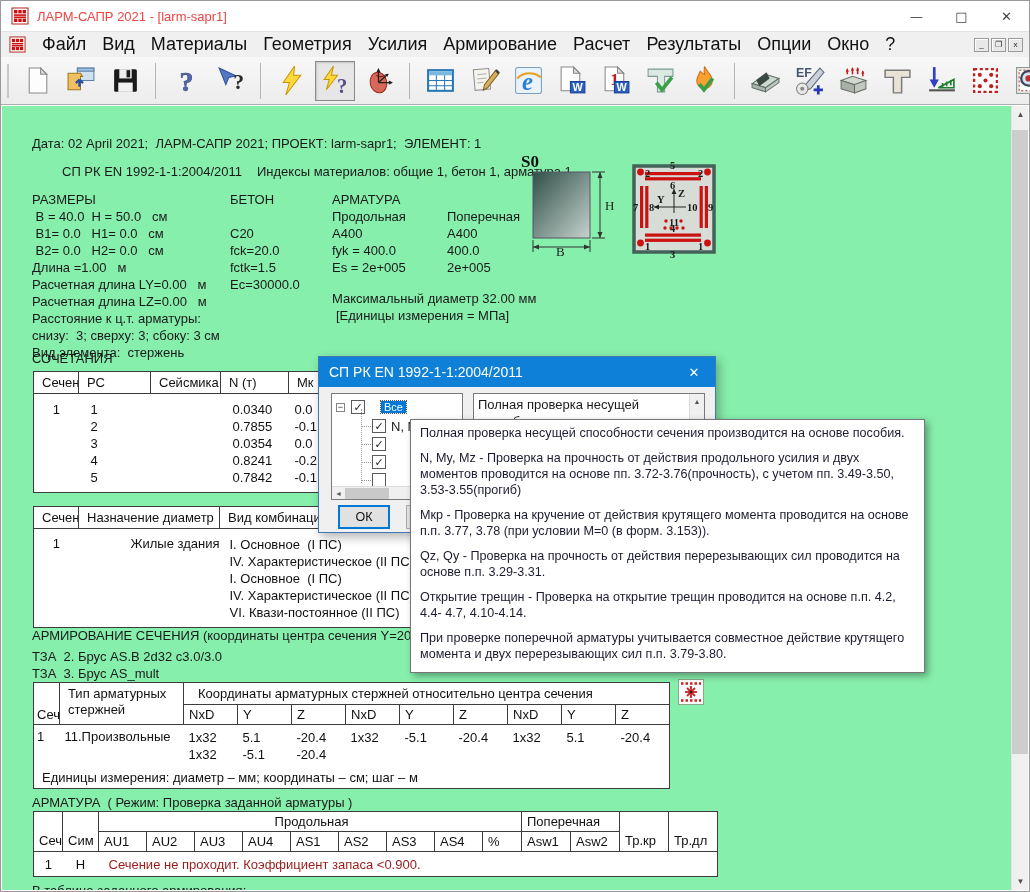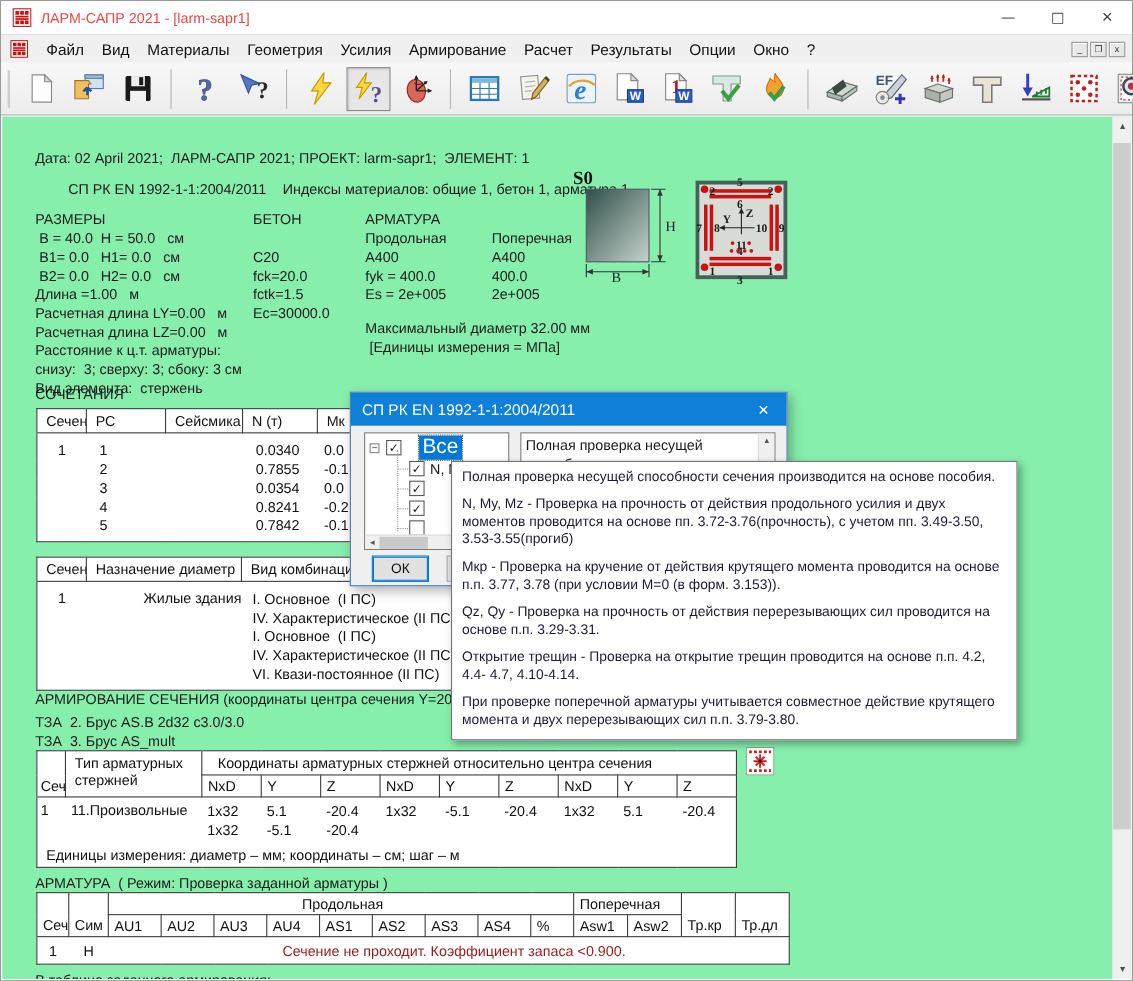--- a/index.html
+++ b/index.html
@@ -12,21 +12,21 @@
   .appicon { width:18px; height:18px; display:inline-flex; margin-right:8px; flex:none; }
   .title { font-size:13px; color:#ef4444;text-align:center; }
   .winbtns { margin-left:auto; display:flex; }
   .winbtn { width:45px; height:30px; display:flex; align-items:center; justify-content:center;
             font-size:13px; color:#444; font-family:"DejaVu Sans",sans-serif; }
 
   
   .menubar { height:26px; background:#f0f0f0; display:flex; align-items:center; padding-left:8px;
              border-top:1px solid #e2e2e2; }
   .menu-items { display:flex; }
-  .menu-item { font-size:14px; color:#111; padding:4px 8px; }
+  .menu-item { font-size:18px; color:#111; padding:4px 8px; }
   .mdi-btns { margin-left:auto; display:flex; gap:2px; padding-right:6px; }
   .mdi-btn { width:15px; height:14px; background:#e8e8e8; border:1px solid #9a9a9a;
              box-shadow:inset 1px 1px 0 #fff; font-size:8px; line-height:12px; text-align:center; color:#222; }
 
   
   .toolbar { height:48px; background:linear-gradient(#f8f8f8,#ececec); border-bottom:1px solid #adadad;
              display:flex; align-items:center; padding:0 6px; gap:4px; }
   .tb-grip { width:3px; height:34px; border-left:1px solid #c8c8c8; border-right:1px solid #c8c8c8; margin-right:4px; }
   .tb-btn { width:40px; height:40px; background:transparent; border:1px solid transparent;
             display:flex; align-items:center; justify-content:center; flex:none; }
@@ -60,37 +60,37 @@
   #t3 th.span-h { padding-left:14px; }
   #t3 th.sec-h { vertical-align:bottom; padding-left:3px; padding-bottom:2px; }
   #t3 th.type-h { vertical-align:top; line-height:16px; white-space:normal;margin-top:36px; }
   #t3 td { padding:4px 0 7px 5px; }
   #t3 td.sec-c { padding-left:3px; }
   #t3 .units-row td { padding:0 0 3px 8px; border-top:none; }
   #t4 th { padding:2px 2px 2px 5px; }
   #t4 th.grp { text-align:center; }
   #t4 th.side { vertical-align:bottom; padding-bottom:3px; }
   #t4 td { padding-top:5px; height:25px; }
-  #t4 td.msg { color:#9b1a1a; padding-left:10px;text-align:center; }
+  #t4 td.msg { color:#9b1a1a; padding-left:10px; }
   #t4 td.c0, #t4 td.c1 { text-align:center; }
 
   
   .dialog { position:absolute; left:316px; top:250px; width:398px; height:177px; background:#f0f0f0;
             border:1px solid #3e78b5; box-shadow:3px 4px 10px rgba(0,0,0,.3); z-index:20; }
   .dlg-title { height:30px; background:#0f80d7; color:#fff; display:flex; align-items:center;
                padding-left:10px; font-size:14px; }
   .dlg-close { margin-left:auto; width:42px; text-align:center; font-size:13px; }
   .tree-panel { position:absolute; left:12px; top:36px; width:132px; height:107px; background:#fff;
                 border:1px solid #7a7a7a; overflow:hidden; }
   .tree-root { position:absolute; left:4px; top:5px; display:flex; align-items:center; height:16px; }
   .expander { width:9px; height:9px; border:1px solid #848484; background:#fff; font-size:9px;
               line-height:7px; text-align:center; color:#333; margin-right:6px; }
   .cb { width:14px; height:14px; border:1px solid #5a5a5a; background:#fff; display:inline-flex;
         align-items:center; justify-content:center; font-size:11px; color:#1a1a1a; flex:none; }
-  .root-label { margin-left:16px; font-size:19px; padding:0 3px; }
+  .root-label { margin-left:16px; font-size:11px; padding:0 3px; }
   .root-label.sel { background:#0078d7; color:#fff; outline:1px dotted #555; }
   .tree-vline { position:absolute; left:29px; top:15px; height:74px; border-left:1px dotted #9a9a9a; }
   .tree-row { position:absolute; left:30px; display:flex; align-items:center; height:16px; }
   .stub { width:9px; border-bottom:1px dotted #9a9a9a; height:1px; margin-right:1px; }
   .tlabel { margin-left:5px; font-size:13px; white-space:nowrap; }
   .hscroll { position:absolute; left:0; bottom:0; width:130px; height:13px; background:#f0f0f0;
              border-top:1px solid #dcdcdc; display:flex; align-items:center; }
   .harrow { width:13px; height:13px; font-size:7px; line-height:13px; text-align:center; color:#555; }
   .harrow.right { margin-left:auto; }
   .hthumb { width:44px; height:11px; background:#c9c9c9; }

